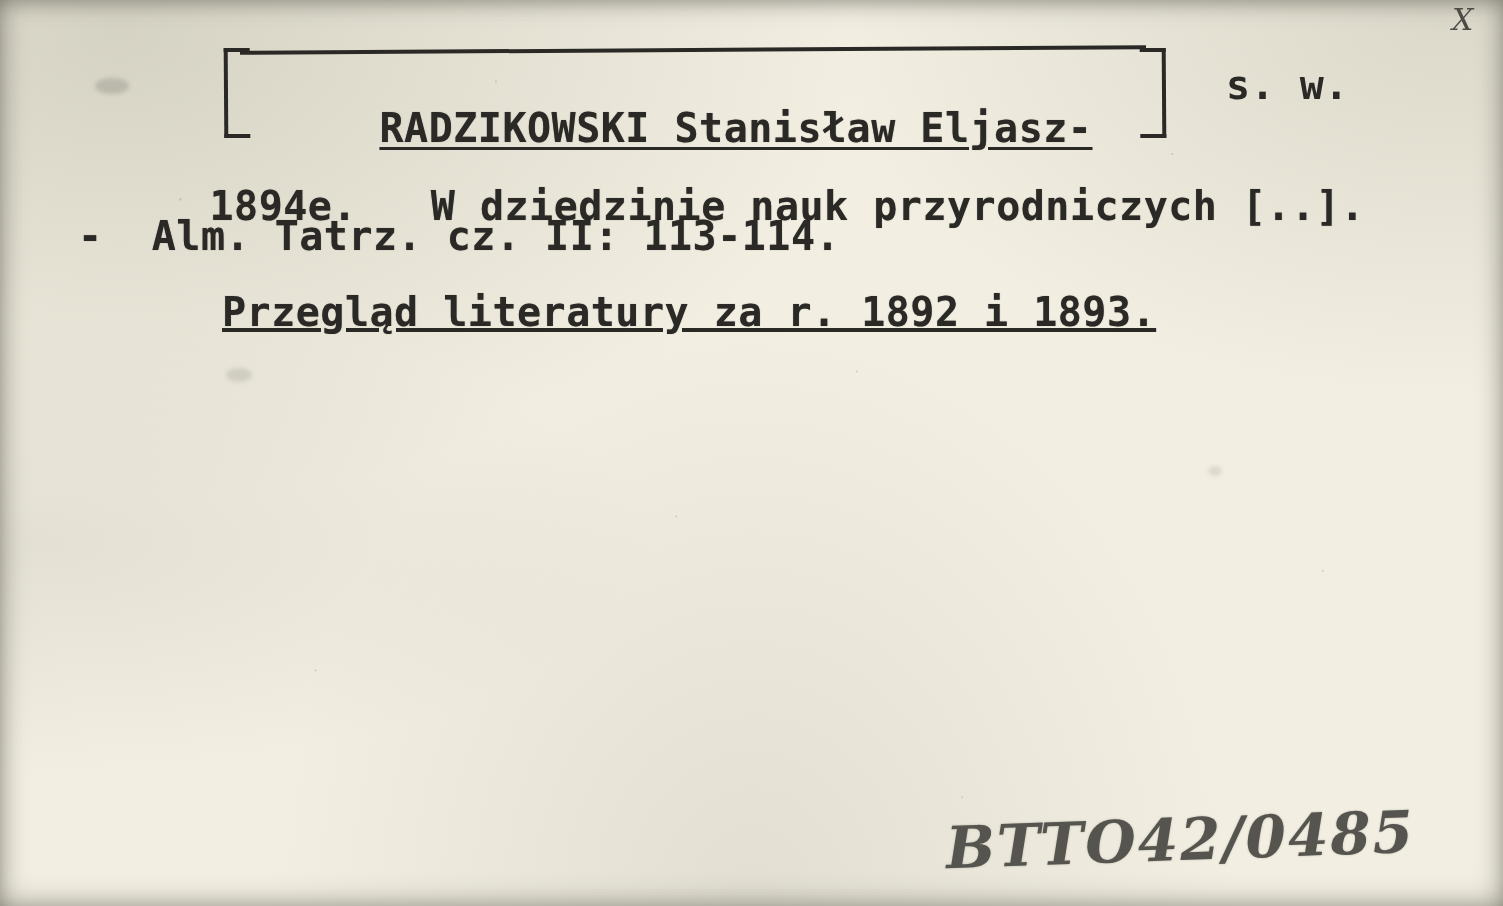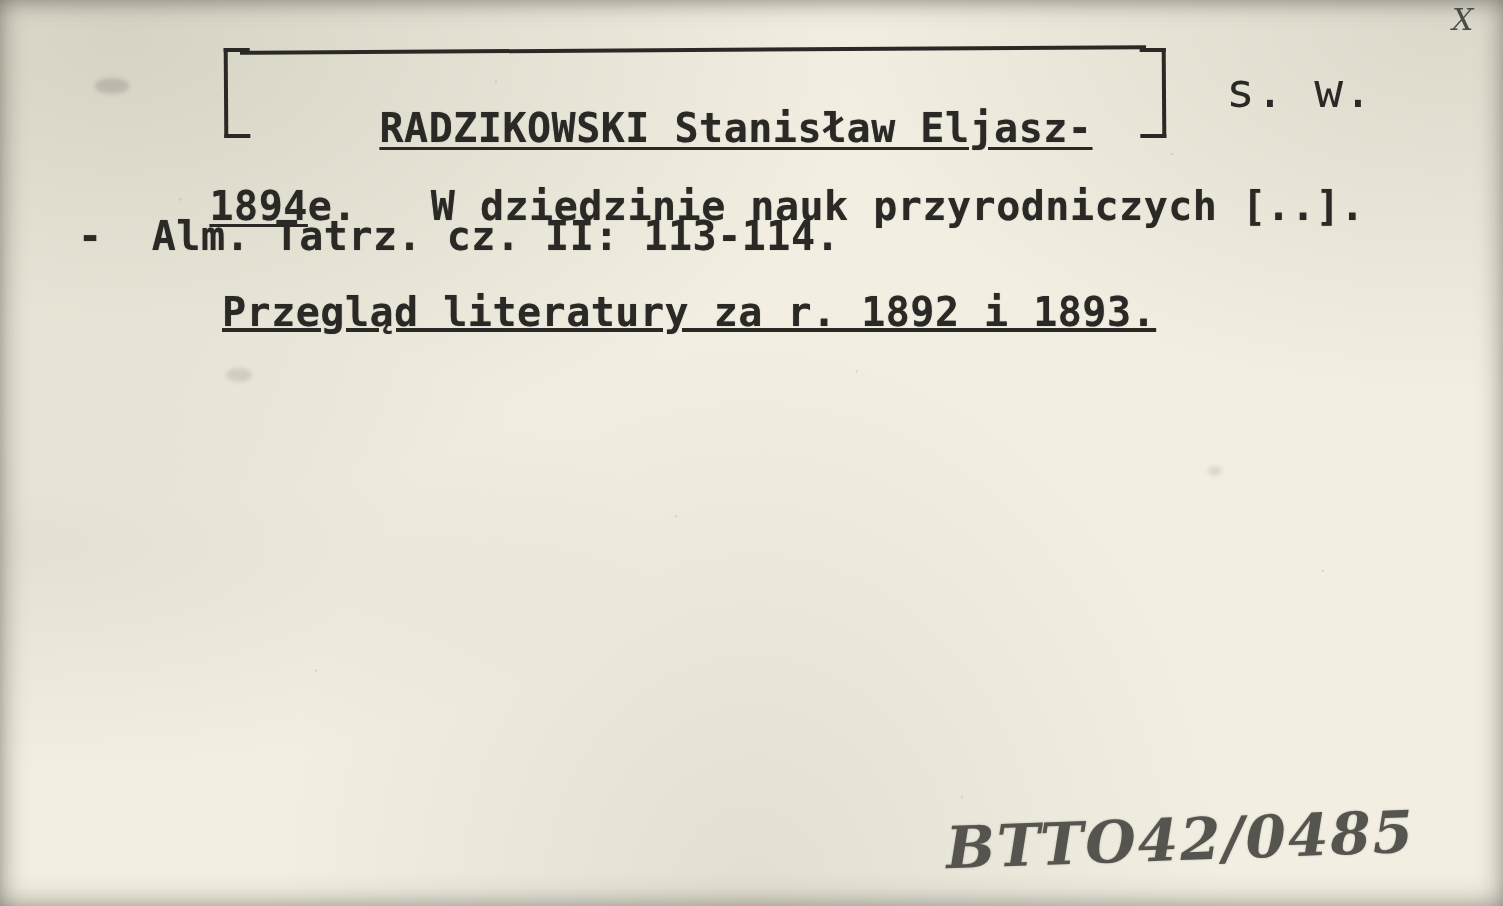--- a/index.html
+++ b/index.html
@@ -70,31 +70,30 @@
   .l2 { left: 62px;  top: 140px; }
   .l3 { left: 78px;  top: 214px; }
   .l4 { left: 222px; top: 290px; text-decoration: underline; }
 
   .u-heading {
     text-decoration: underline;
     text-underline-offset: 5px;
     text-decoration-thickness: 3px;
   }
   .u-year {
-    text-decoration: underline;
     text-underline-offset: 4px;
     text-decoration-thickness: 3px;
   }
   .sw {
     position: absolute;
     left: 1226px;
     top: 62px;
-    font-size: 48px;
+    font-size: 40px;
     white-space: pre;
-    font-weight: 400;
+    font-weight: 700;
     text-align: center;
   }
 
   
   .bracket {
     position: absolute;
     box-sizing: border-box;
     border-top: 4px solid #2b2926;
     border-bottom: 0;
   }

